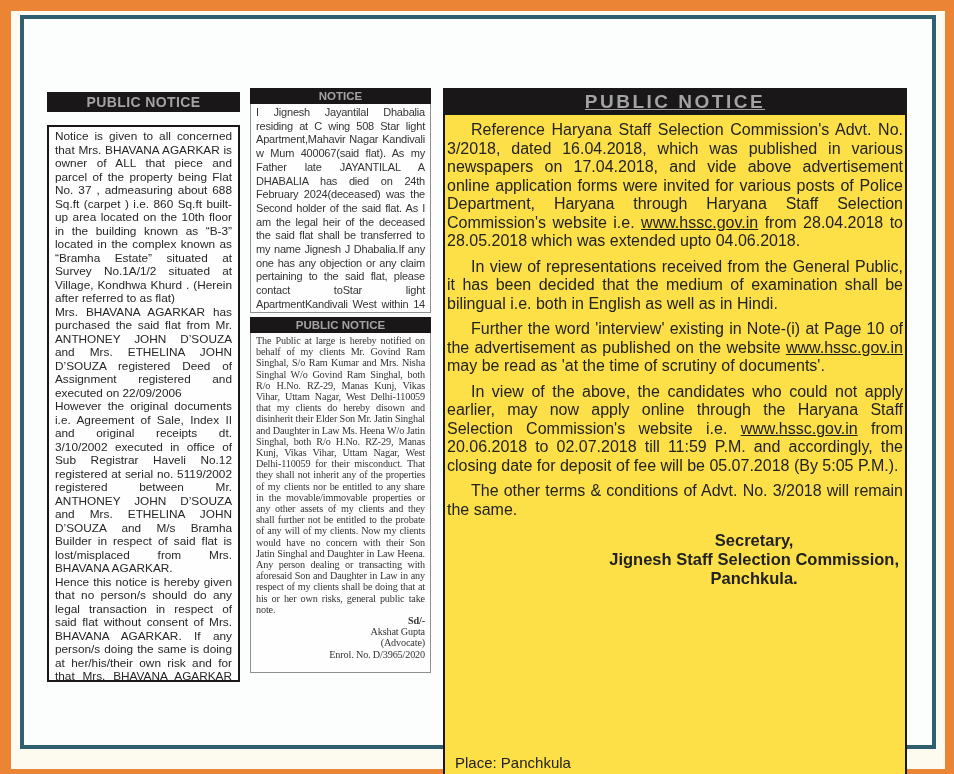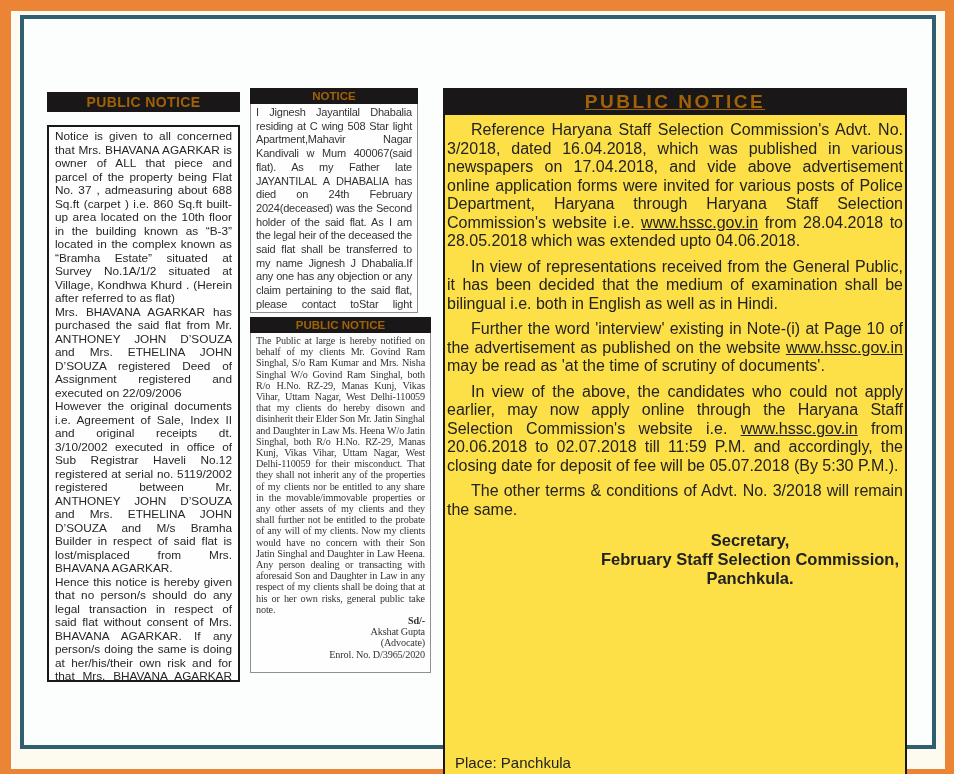--- a/index.html
+++ b/index.html
@@ -9,33 +9,33 @@
     background:#EC8435;
     font-family:"Liberation Sans",sans-serif;color:#262626;
   }
   .frame-white{position:absolute;left:11px;top:11px;right:9px;bottom:5px;background:#FDFBF0;}
   .frame-teal{
     position:absolute;left:20px;top:15px;width:916px;height:734px;
     border:4px solid #30606F;background:#FCFDFD;
   }
   .notice{position:absolute;}
   .bar{
-    background:#1A1718;color:#a16207;font-weight:bold;text-align:center;
+    background:#1A1718;color:#a3a3a3;font-weight:bold;text-align:center;
     display:flex;align-items:center;justify-content:center;
   }
   p{margin:0;}
   
   .n-left{left:47px;top:92px;width:193px;}
   .bar-left{height:20px;font-size:14px;letter-spacing:.4px;}
   .box-left{
     margin-top:13px;height:557px;border:2px solid #1A1718;background:#FEFEFE;
     padding:3px 6px;font-size:11.8px;line-height:13.5px;text-align:justify;overflow:hidden;
   }
   
-  .n-mid1{left:250px;top:88px;width:168px;}
+  .n-mid1{left:250px;top:88px;width:181px;}
   .n-mid2{left:250px;top:317px;width:181px;}
   .bar-mid{height:16px;font-size:11.5px;}
   .box-mid{
     border:1px solid #8F8F8F;border-top:none;background:#FEFEFE;
     padding:2px 5px;text-align:justify;overflow:hidden;color:#333;
   }
   .box-mid1{height:209px;font-size:11px;line-height:13.7px;letter-spacing:-.2px;}
   .box-mid2{height:340px;font-size:10.2px;line-height:11.2px;letter-spacing:-.15px;font-family:Liberation Serif, serif;}
   .sig-line{text-align:right;}
   .bold{font-weight:bold;}
@@ -94,26 +94,26 @@
   </section>
 
   <section class="notice n-right">
     <header class="bar bar-right">
       <span class="ul-head">PUBLIC NOTICE</span>
     </header>
     <div class="box-right">
       <p class="para"><span>Reference Haryana Staff Selection Commission's Advt. No. 3/2018, dated 16.04.2018, which was published in various newspapers on 17.04.2018, and vide above advertisement online application forms were invited for various posts of Police Department, Haryana through Haryana Staff Selection Commission's website i.e. </span><span class="ul">www.hssc.gov.in</span><span> from 28.04.2018 to 28.05.2018 which was extended upto 04.06.2018.</span></p>
       <p class="para"><span>In view of representations received from the General Public, it has been decided that the medium of examination shall be bilingual i.e. both in English as well as in Hindi.</span></p>
       <p class="para"><span>Further the word 'interview' existing in Note-(i) at Page 10 of the advertisement as published on the website </span><span class="ul">www.hssc.gov.in</span><span> may be read as 'at the time of scrutiny of documents'.</span></p>
-      <p class="para"><span>In view of the above, the candidates who could not apply earlier, may now apply online through the Haryana Staff Selection Commission's website i.e. </span><span class="ul">www.hssc.gov.in</span><span> from 20.06.2018 to 02.07.2018 till 11:59 P.M. and accordingly, the closing date for deposit of fee will be 05.07.2018 (By 5:30 P.M.).</span></p>
+      <p class="para"><span>In view of the above, the candidates who could not apply earlier, may now apply online through the Haryana Staff Selection Commission's website i.e. </span><span class="ul">www.hssc.gov.in</span><span> from 20.06.2018 to 02.07.2018 till 11:59 P.M. and accordingly, the closing date for deposit of fee will be 05.07.2018 (By 5:05 P.M.).</span></p>
       <p class="para"><span>The other terms &amp; conditions of Advt. No. 3/2018 will remain the same.</span></p>
       <div class="hssc-footer">
         <div class="sign-block">
           <p>Secretary,</p>
-          <p>February Staff Selection Commission,</p>
+          <p>Jignesh Staff Selection Commission,</p>
           <p>Panchkula.</p>
         </div>
       </div>
       <div class="place-block">
         <p>Place: Panchkula</p>
         <p>Dated, the 18th June, 2018</p>
       </div>
       <p class="issued">Issued through:DPR,Haryana/Advt.No.1159/13/4/1819/67254/18/06/2018</p>
     </div>
   </section>

